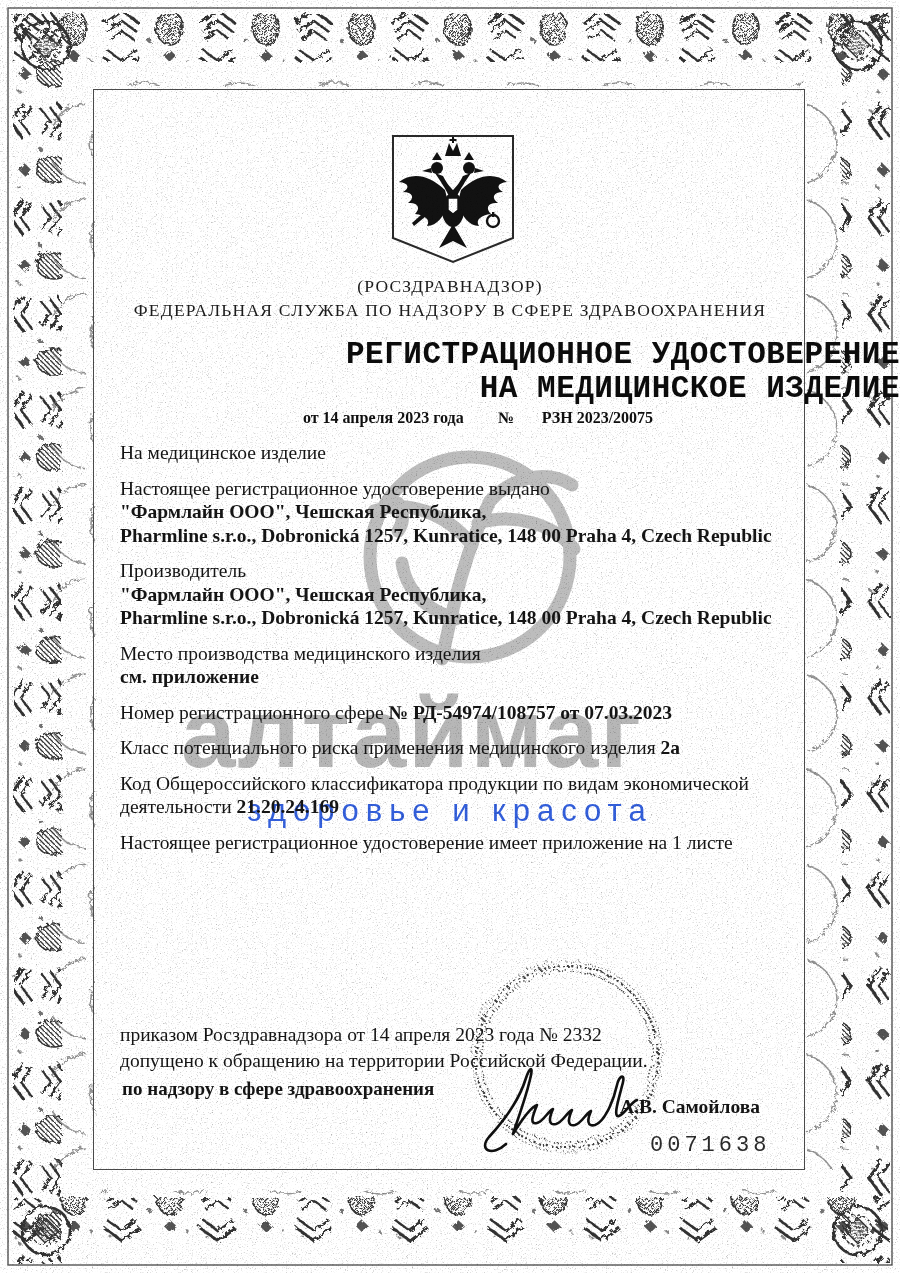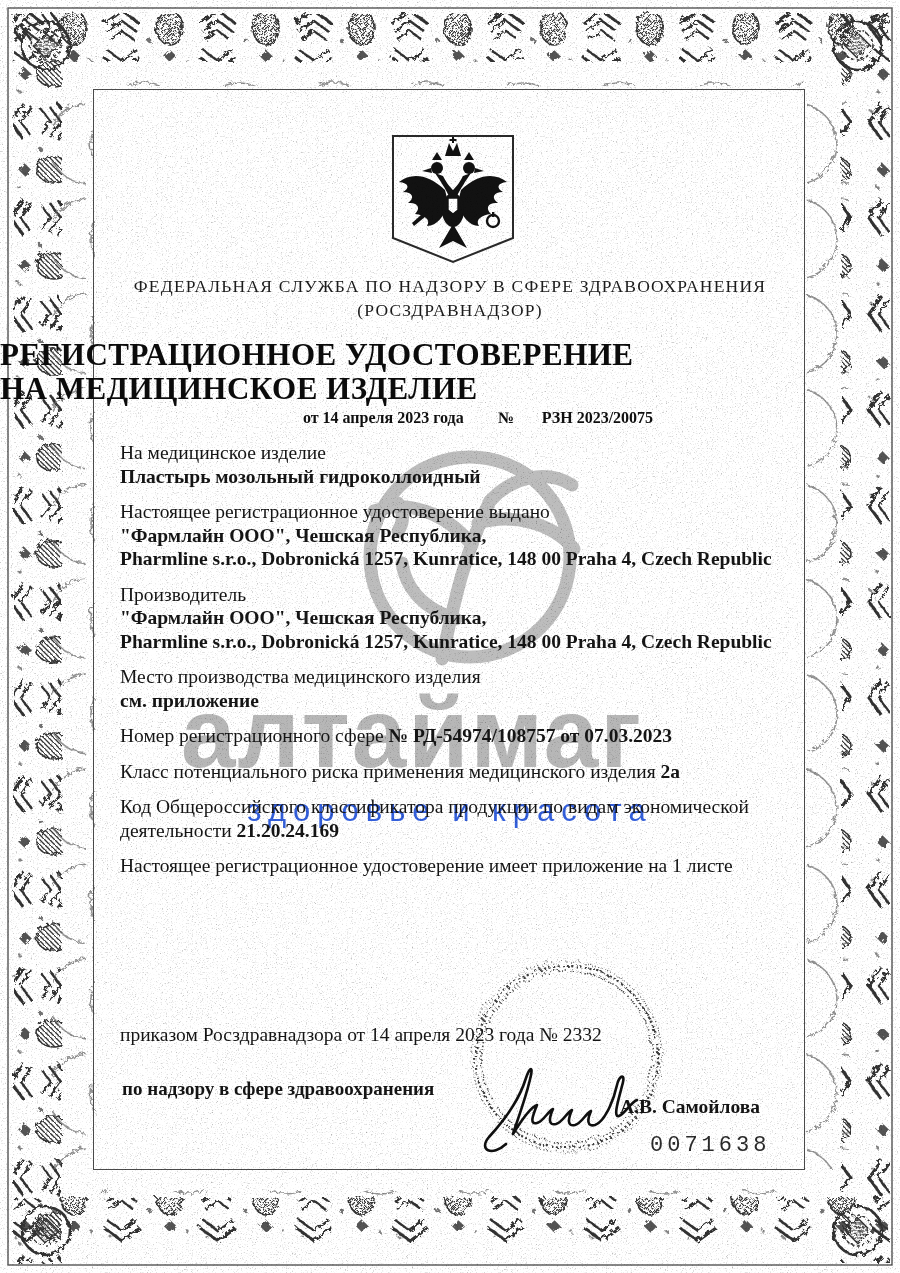--- a/index.html
+++ b/index.html
@@ -31,22 +31,22 @@
     letter-spacing:7px; line-height:1; opacity:.9;
   }
 
   
   .emblem{position:absolute; left:383px; top:128px; z-index:3;}
   .authority{
     position:absolute; left:0; top:274px; width:900px; text-align:center; z-index:3;
     font-size:17.5px; letter-spacing:1.2px; line-height:24px; color:#1c1c1c;
   }
   .doc-title{
-    position:absolute; left:0; top:338px; width:900px; text-align:left; z-index:3;
-    font-family:Liberation Serif, serif; font-weight:bold; font-size:31px;
+    position:absolute; left:0; top:338px; width:900px; text-align:right; z-index:3;
+    font-family:Liberation Mono, monospace; font-weight:bold; font-size:31px;
     line-height:34px; letter-spacing:.5px; color:#0c0c0c;
   }
   .issue-row{
     position:absolute; left:0; top:409px; width:900px; z-index:3;
     display:flex; justify-content:center; align-items:baseline;
     font-weight:bold; font-size:16px; color:#101010;padding-left:28px;
   }
   .issue-row .num-sign{margin-left:34px;}
   .issue-row .num-val{margin-left:28px;}
 
@@ -191,39 +191,38 @@
       <path d="M70,96 L56,120 L70,113 L84,120 Z"></path>
 
       <path d="M57,70 L29,95 L31,98 L60,74 Z"></path>
       <circle cx="110" cy="93" r="6" fill="none" stroke="#121212" stroke-width="2.4"></circle>
       <rect x="109" y="84" width="2.4" height="5"></rect>
     </g>
     <path d="M65,70 h10 v12 l-5,4 l-5,-4 Z" fill="#fff" stroke="#121212" stroke-width="1.4"></path>
   </svg>
 
   <div class="authority">
+    <div>(РОСЗДРАВНАДЗОР)</div>
     <div>ФЕДЕРАЛЬНАЯ СЛУЖБА ПО НАДЗОРУ В СФЕРЕ ЗДРАВООХРАНЕНИЯ</div>
-    <div>(РОСЗДРАВНАДЗОР)</div>
   </div>
 
   <div class="doc-title">
     <div>РЕГИСТРАЦИОННОЕ УДОСТОВЕРЕНИЕ</div>
     <div>НА МЕДИЦИНСКОЕ ИЗДЕЛИЕ</div>
   </div>
 
   <div class="issue-row">
     <span>от 14 апреля 2023 года</span>
     <span class="num-sign">№</span>
     <span class="num-val">РЗН 2023/20075</span>
   </div>
 
   <div class="body-text">
     <p>
       <span>На медицинское изделие</span><br>
-      <span class="b">Пластырь мозольный гидроколлоидный</span>
     </p>
     <p>
       <span>Настоящее регистрационное удостоверение выдано</span><br>
       <span class="b">"Фармлайн ООО", Чешская Республика,</span><br>
       <span class="b nw">Pharmline s.r.o., Dobronická 1257, Kunratice, 148 00 Praha 4, Czech Republic</span>
     </p>
     <p>
       <span>Производитель</span><br>
       <span class="b">"Фармлайн ООО", Чешская Республика,</span><br>
       <span class="b nw">Pharmline s.r.o., Dobronická 1257, Kunratice, 148 00 Praha 4, Czech Republic</span>
@@ -242,20 +241,21 @@
     </p>
     <p>
       <span>Код Общероссийского классификатора продукции по видам экономической деятельности</span>
       <span class="b">21.20.24.169</span>
     </p>
     <p>Настоящее регистрационное удостоверение имеет приложение на 1 листе</p>
   </div>
 
   <div class="order-block">
     <div>приказом Росздравнадзора от 14 апреля 2023 года № 2332</div>
+    <div>допущено к обращению на территории Российской Федерации.</div>
   </div>
 
   <div class="signer-pos">
     <div>по надзору в сфере здравоохранения</div>
   </div>
 
   <svg class="stamp-svg" width="200" height="200" viewBox="0 0 200 200" aria-hidden="true">
     <defs>
       <filter id="stampRough" x="-15%" y="-15%" width="130%" height="130%">
         <feTurbulence type="turbulence" baseFrequency="0.09" numOctaves="2" seed="11" result="t"></feTurbulence>

